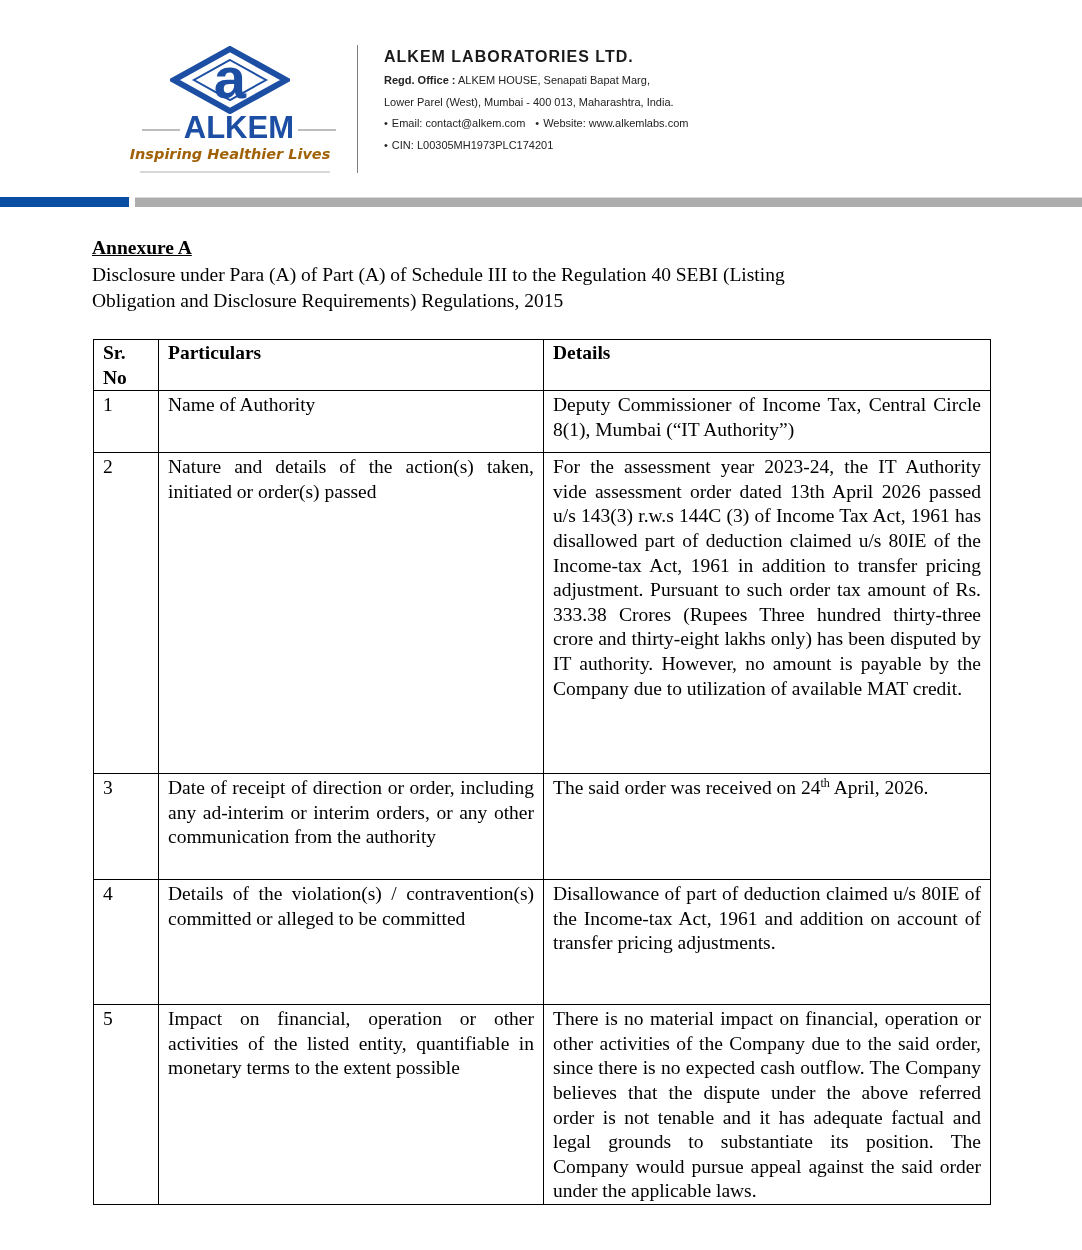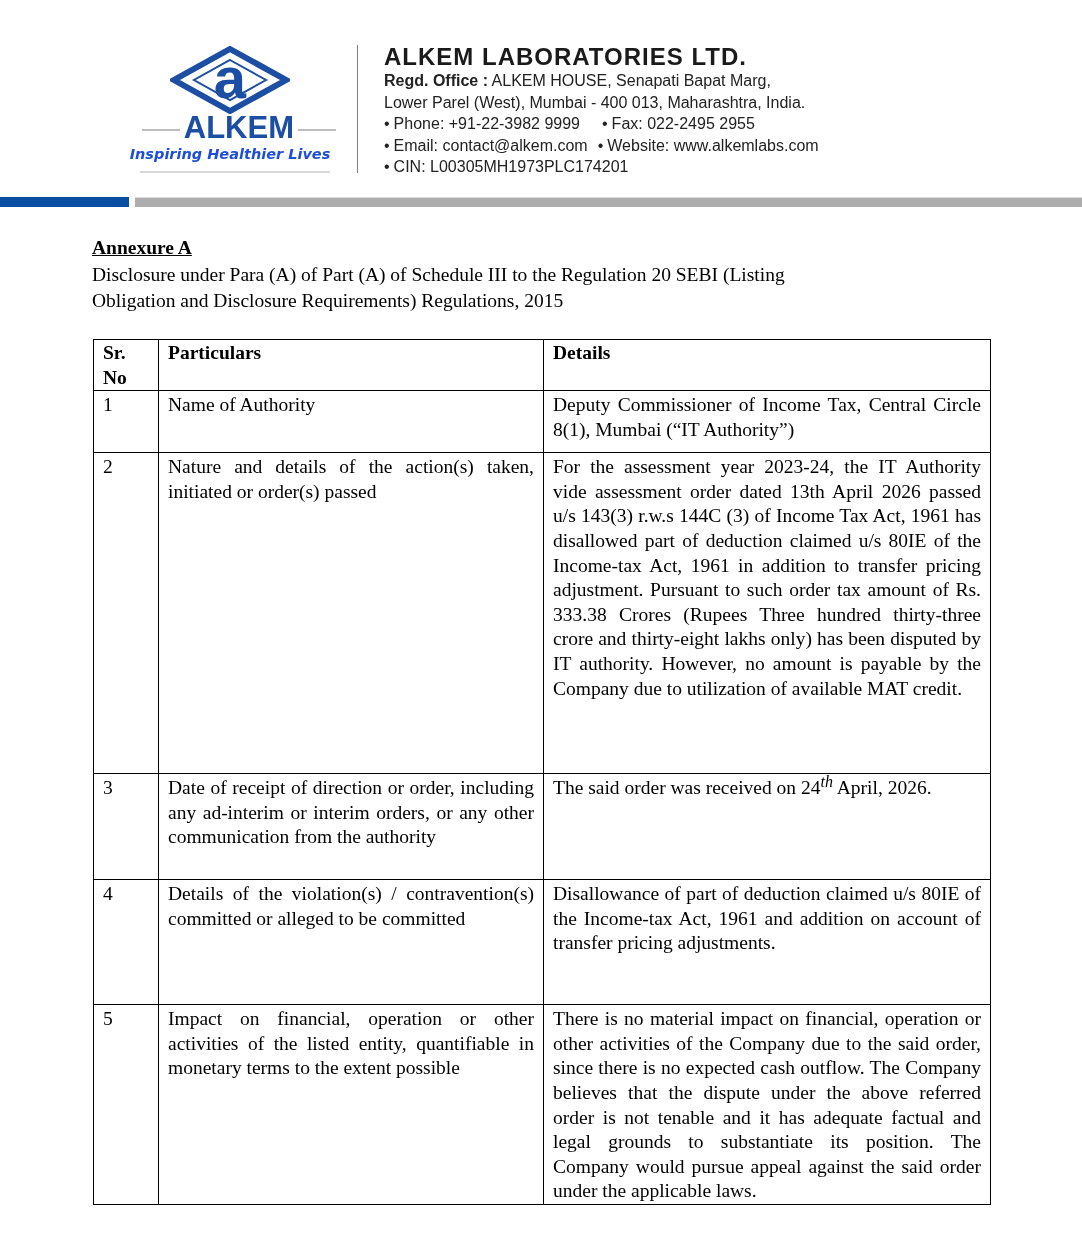--- a/index.html
+++ b/index.html
@@ -5,48 +5,48 @@
     html, body { margin: 0; padding: 0; background: #ffffff; }
     body { width: 1082px; height: 1250px; position: relative; overflow: hidden; color: #000; }
 
     .letterhead { position: absolute; left: 0; top: 0; width: 1082px; height: 210px; }
     .logo { position: absolute; left: 120px; top: 40px; width: 220px; height: 135px; }
     .logo svg { position: absolute; left: 50px; top: 6px; }
     .logo-word { position: absolute; left: 0; top: 70px; width: 220px; text-align: right;
       font-family: "Liberation Sans", sans-serif; font-weight: bold; font-size: 31px; color: #1c4ea3; letter-spacing: 0px; }
     .logo-word:before, .logo-word:after { content: ""; display: inline-block; width: 38px; height: 2px; background: #bdbdbd; vertical-align: middle; margin: 0 4px; }
     .logo-tagline { position: absolute; left: 0; top: 106px; width: 220px; text-align: center;
-      font-family: "DejaVu Sans", sans-serif; font-style: italic; font-weight: bold; font-size: 14.5px; color: #1d4ed8; }
+      font-family: "DejaVu Sans", sans-serif; font-style: italic; font-weight: bold; font-size: 14.5px; color: #a16207; }
     .logo-underline { position: absolute; left: 20px; top: 131px; width: 190px; height: 2px; background: #d8d8d8; }
     .vdivider { position: absolute; left: 357px; top: 45px; width: 1px; height: 128px; background: #808080; }
 
     .company { position: absolute; left: 384px; top: 44px; font-family: "Liberation Sans", sans-serif; color: #222; }
-    .company-name { font-size: 24px; font-weight: bold; letter-spacing: 1px; line-height: 26px; color: #1a1a1a; }
-    .company-line { font-size: 16px; line-height: 21.5px; }
+    .company-name { font-size: 16px; font-weight: bold; letter-spacing: 1px; line-height: 26px; color: #1a1a1a; }
+    .company-line { font-size: 11px; line-height: 21.5px; }
     .company-line b { font-weight: bold; }
     .bullet { display: inline-block; margin-right: 4px; }
     .gap { display: inline-block; width: 22px; }
 
     .bar-blue { position: absolute; left: 0; top: 197px; width: 129px; height: 10px; background: #0a4ea4; }
     .bar-gray { position: absolute; left: 135px; top: 197px; width: 947px; height: 10px; background: #adadad; border-top: 1px solid #d8d8d8; box-sizing: border-box; }
 
     .title-block { position: absolute; left: 92px; top: 235px; width: 900px; text-align: left;
       font-family: "Liberation Serif", serif; font-size: 19.5px; line-height: 26.5px; }
     .annex-title { font-weight: bold; text-decoration: underline; }
 
     table.disclosure { position: absolute; left: 93px; top: 339px; width: 898px; border-collapse: collapse;
       font-family: "Liberation Serif", serif; font-size: 19.5px; line-height: 24.6px; padding-left: 19px; }
     table.disclosure td, table.disclosure th { border: 1.5px solid #000; vertical-align: top; padding: 2px 9px 0 9px; }
     table.disclosure th { font-weight: bold; text-align: left; height: 28px; padding-top: 1px; }
     th.col-sr { width: 46px; padding-left: 0; padding-right: 2px; }
     th.col-det { text-align: center; }
     td.sr { padding-left: 8px; }
     td.just { text-align: justify; }
     .col-part { width: 366px; }
-    sup { font-size: 16px; line-height: 0; font-style: italic; }
+    sup { font-size: 12px; line-height: 0; }
   </style>
 </head>
 <body>
 
 <div class="letterhead">
   <div class="logo">
     <svg width="120" height="68" viewBox="0 0 120 68">
       <polygon points="60,3 116,34 60,65 4,34" fill="none" stroke="#1c4ea3" stroke-width="6"></polygon>
       <polygon points="60,14 96,34 60,54 24,34" fill="#ffffff" stroke="#1c4ea3" stroke-width="2"></polygon>
       <text x="60" y="52" text-anchor="middle" font-family="Liberation Sans, sans-serif" font-weight="bold" font-size="58" fill="#1c4ea3">a</text>
@@ -59,37 +59,34 @@
   <div class="vdivider"></div>
 
   <div class="company">
     <div class="company-name">ALKEM LABORATORIES LTD.</div>
     <div class="company-line">
       <b>Regd. Office :</b>
       <span>ALKEM HOUSE, Senapati Bapat Marg,</span>
     </div>
     <div class="company-line">Lower Parel (West), Mumbai - 400 013, Maharashtra, India.</div>
     <div class="company-line">
-      <span class="bullet">•</span><span>Phone: +91-22-3982 9999</span><span class="gap"></span><span class="bullet">•</span><span>Fax: 022-2495 2955</span>
-    </div>
-    <div class="company-line">
       <span class="bullet">•</span><span>Email: contact@alkem.com</span><span class="gap" style="width:10px"></span><span class="bullet">•</span><span>Website: www.alkemlabs.com</span>
     </div>
     <div class="company-line">
       <span class="bullet">•</span><span>CIN: L00305MH1973PLC174201</span>
     </div>
   </div>
 
   <div class="bar-blue"></div>
   <div class="bar-gray"></div>
 </div>
 
 <div class="title-block">
   <div class="annex-title">Annexure A</div>
-  <div>Disclosure under Para (A) of Part (A) of Schedule III to the Regulation 20 SEBI (Listing</div>
+  <div>Disclosure under Para (A) of Part (A) of Schedule III to the Regulation 40 SEBI (Listing</div>
   <div>Obligation and Disclosure Requirements) Regulations, 2015</div>
 </div>
 
 <table class="disclosure">
   <thead>
     <tr>
       <th class="col-sr">Sr. No</th>
       <th class="col-part">Particulars</th>
       <th class="col-det">Details</th>
     </tr>

